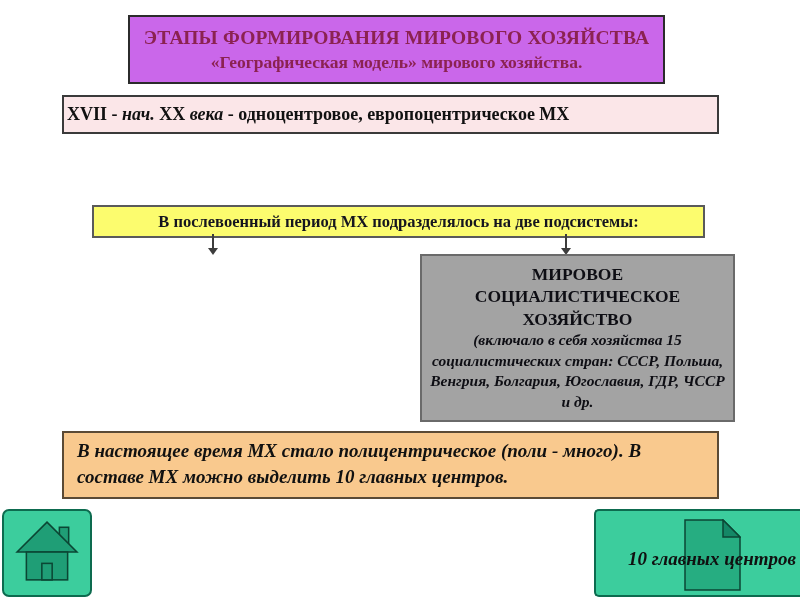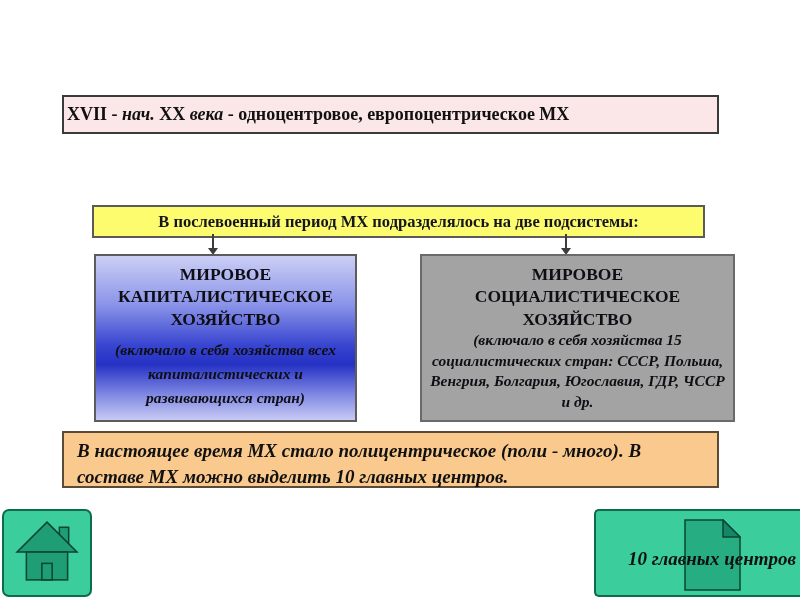--- a/index.html
+++ b/index.html
@@ -52,21 +52,21 @@
   .capitalist{
     left:94px;width:263px;
     background:linear-gradient(to bottom,#cccff5 0%,#8a93e8 30%,#3946d0 54%,#2431c3 66%,#7d86e2 84%,#c7caf3 100%);
   }
   .socialist{left:420px;width:315px;background:#a3a3a3;border-color:#6a6a6a;}
   .subsystem-heading{font-size:17.5px;font-weight:bold;line-height:1.28;}
   .subsystem-note{font-size:15.5px;font-weight:bold;font-style:italic;line-height:1.32;}
   .capitalist .subsystem-note{line-height:1.55;margin-top:8px;padding:0 8px;}
 
   .present{
-    left:62px;top:431px;width:657px;height:57px;
+    left:62px;top:431px;width:657px;height:68px;
     background:#f9c98e;border:2px solid #5b4a35;
     padding:5px 12px 0 13px;font-size:19px;font-style:italic;line-height:1.38;
   }
 
   .nav-btn{
     top:509px;height:88px;background:#3ccd9d;border:2px solid #0d6b4f;
     cursor:pointer;
   }
   .nav-home{left:2px;width:90px;border-radius:7px;display:flex;align-items:center;justify-content:center;}
   .nav-doc{left:566px;width:234px;border-radius:5px 0 0 5px;border-right:none;margin-left:28px;}
@@ -74,39 +74,39 @@
   .nav-doc-label{
     position:absolute;left:0;top:37px;width:100%;text-align:center;
     font-size:19px;font-weight:bold;font-style:italic;color:#101010;z-index:2;
   }
 </style>
 </head>
 <body>
 
 <div class="slide">
 
+  <div class="abs box title-box">
+    <div class="title-line1">ЭТАПЫ ФОРМИРОВАНИЯ МИРОВОГО ХОЗЯЙСТВА</div>
+    <div class="title-line2">«Географическая модель» мирового хозяйства.</div>
+  </div>
 
   <div class="abs box stage stage1">
     <span><span>XVII - </span><span class="it">нач. </span><span>XX </span><span class="it">века</span><span> - одноцентровое, европоцентрическое МХ</span></span>
   </div>
 
 
   <div class="abs box postwar">
     <span>В послевоенный период МХ подразделялось на две подсистемы:</span>
   </div>
 
   <div class="abs arrow arrow-left"></div>
   <div class="abs arrow-head arrow-head-left"></div>
   <div class="abs arrow arrow-right"></div>
   <div class="abs arrow-head arrow-head-right"></div>
 
-  <div class="abs box subsystem capitalist">
-    <div class="subsystem-heading">МИРОВОЕ КАПИТАЛИСТИЧЕСКОЕ ХОЗЯЙСТВО</div>
-    <div class="subsystem-note">(включало в себя хозяйства всех капиталистических и развивающихся стран)</div>
-  </div>
 
   <div class="abs box subsystem socialist">
     <div class="subsystem-heading">МИРОВОЕ СОЦИАЛИСТИЧЕСКОЕ ХОЗЯЙСТВО</div>
     <div class="subsystem-note">(включало в себя хозяйства 15 социалистических стран: СССР, Польша, Венгрия, Болгария, Югославия, ГДР, ЧССР и др.</div>
   </div>
 
   <div class="abs box present">
     <span>В настоящее время МХ стало полицентрическое (поли - много). В составе МХ можно выделить 10 главных центров.</span>
   </div>
 

